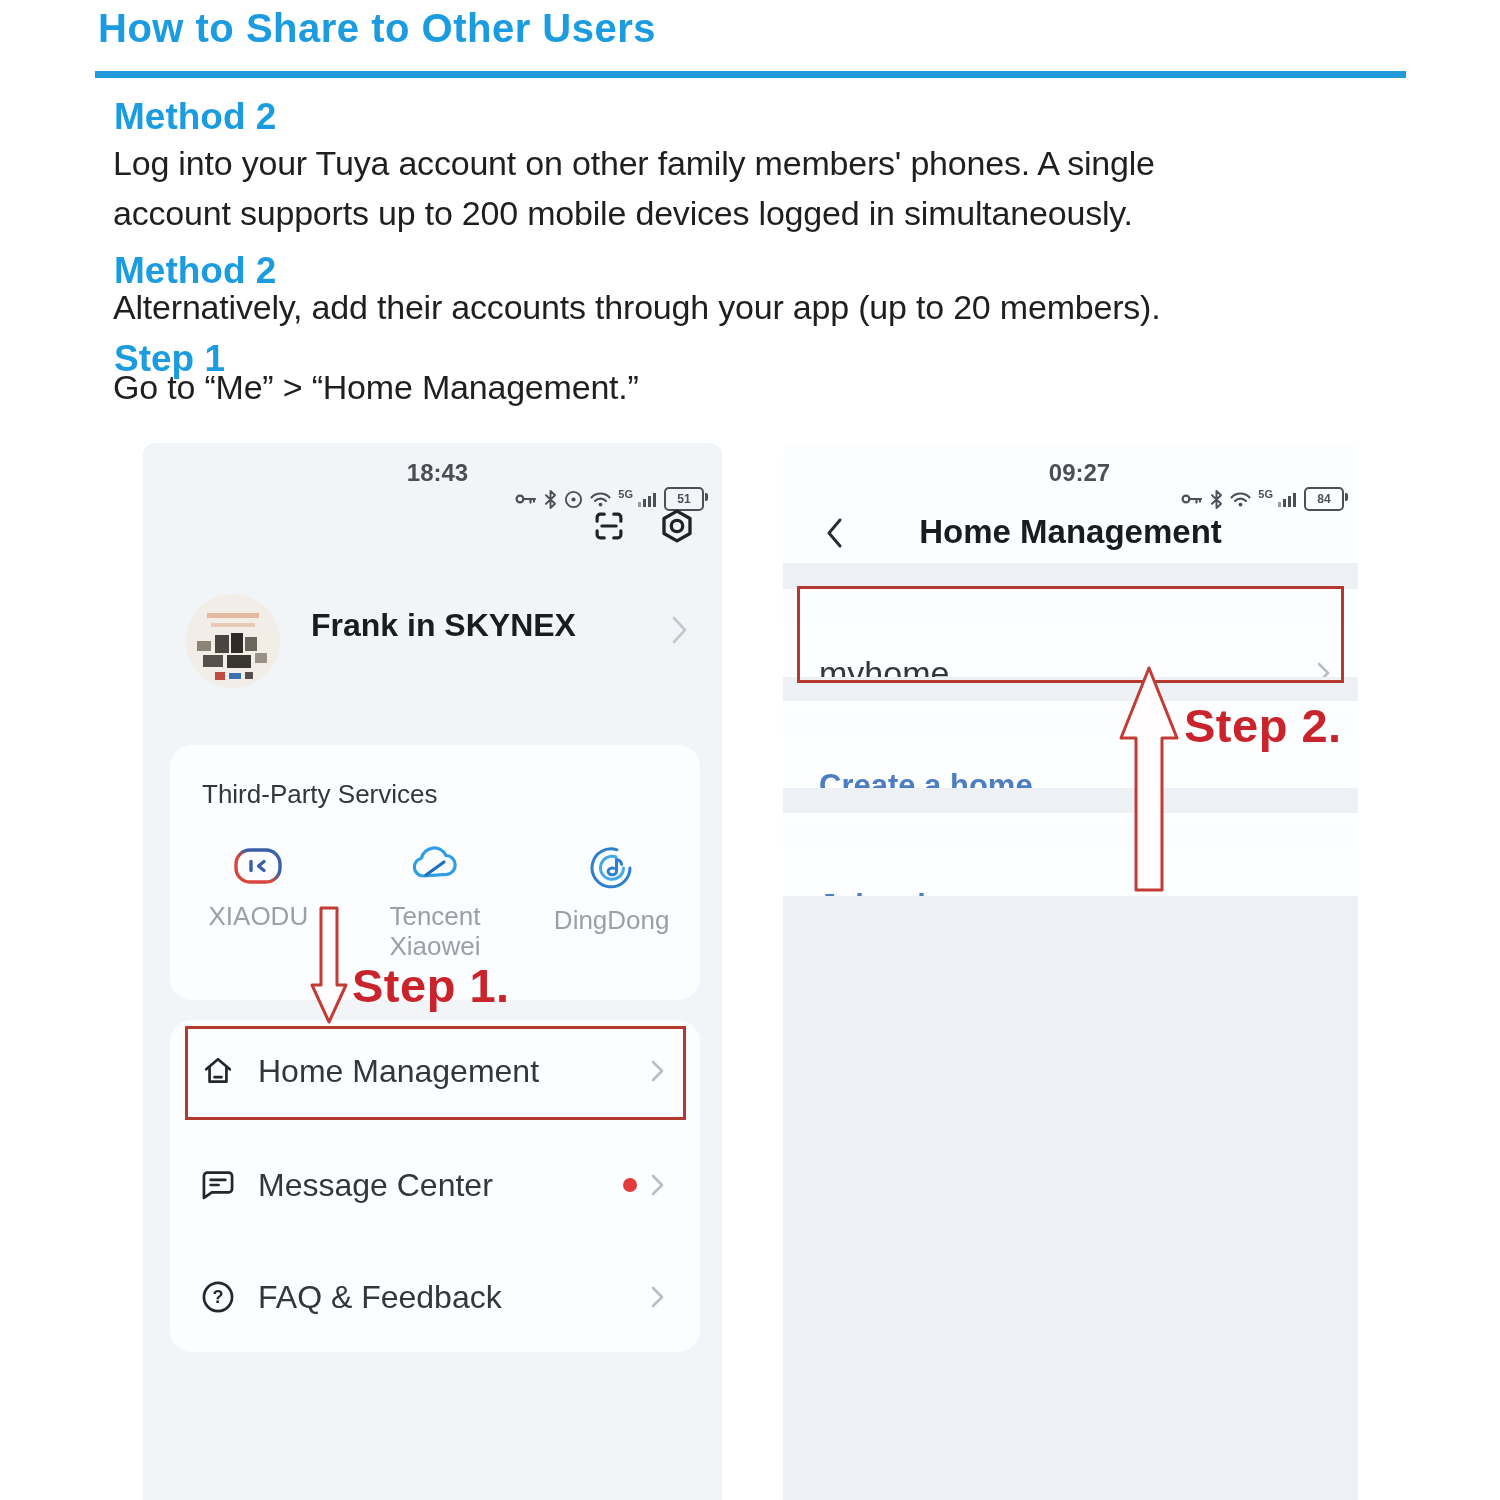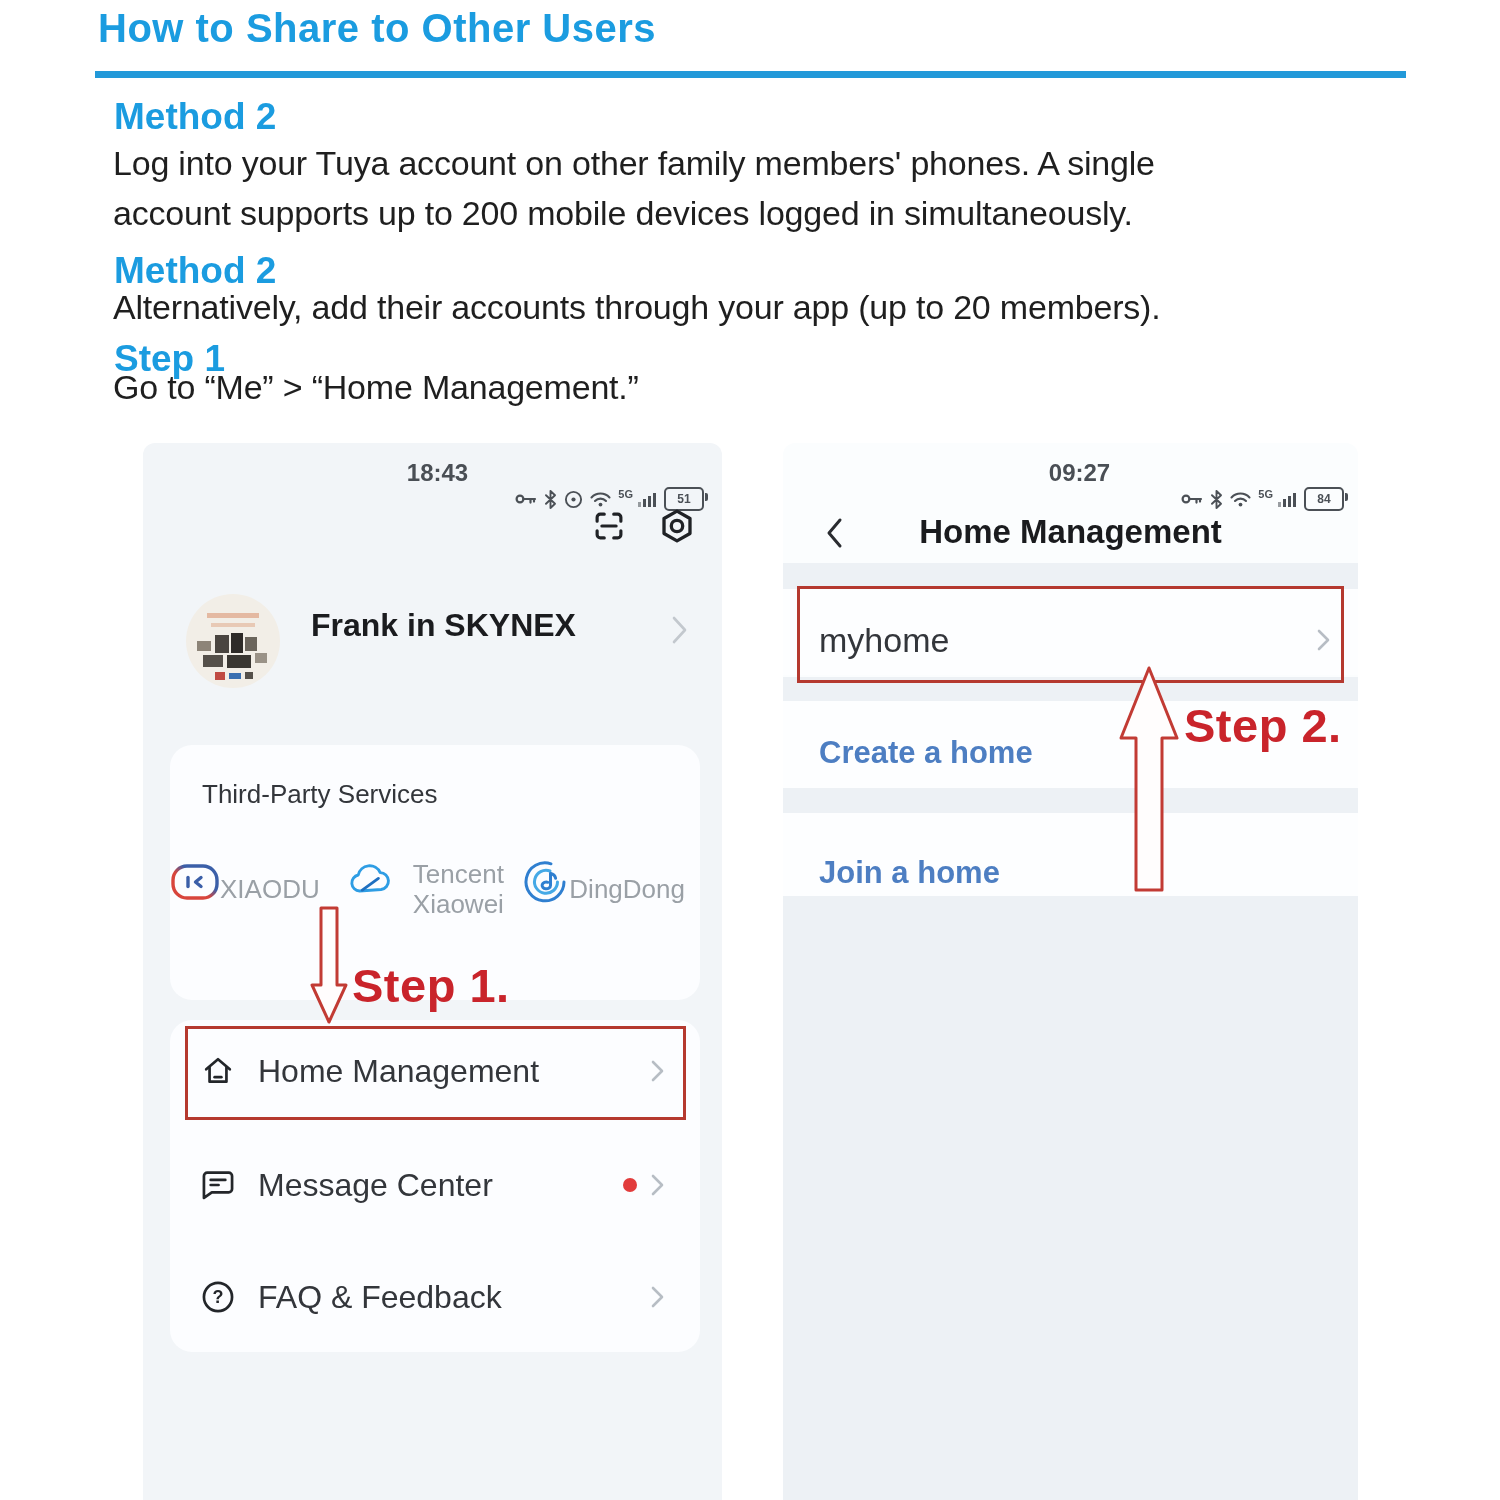--- a/index.html
+++ b/index.html
@@ -23,35 +23,35 @@
   .sicons{margin-left:auto;display:flex;align-items:center;gap:7px;}
   .net{font-size:11px;font-weight:700;color:#4b5056;line-height:10px;margin-right:-2px;align-self:flex-start;padding-top:2px;}
   .battery{position:relative;width:36px;height:20px;border:2px solid #4b5056;border-radius:5px;
            font-size:12px;font-weight:700;color:#4b5056;display:flex;align-items:center;justify-content:center;}
   .battery::after{content:"";position:absolute;right:-6px;top:4px;width:3px;height:8px;background:#4b5056;border-radius:0 2px 2px 0;}
 
   .card{background:#fcfdff;border-radius:22px;}
   .svc-card{left:27px;top:302px;width:530px;height:255px;}
   .svc-title{left:32px;top:34px;font-size:26px;color:#33363b;}
   .svc-grid{left:0;top:100px;width:100%;display:flex;}
-  .svc-col{flex:1;display:flex;align-items:center;}
+  .svc-col{flex:1;display:flex;flex-direction:column;align-items:center;}
   .svc-label{margin-top:14px;font-size:26px;color:#9aa0a6;text-align:center;max-width:130px;line-height:30px;}
 
   .menu-card{left:27px;top:577px;width:530px;height:332px;}
   .menu-row{left:0;width:100%;height:74px;display:flex;align-items:center;padding:0 36px 0 30px;box-sizing:border-box;}
   .menu-label{margin-left:22px;font-size:32px;color:#33363b;}
   .row-right{margin-left:auto;display:flex;align-items:center;gap:14px;}
   .red-dot{width:14px;height:14px;border-radius:50%;background:#e23c3c;}
   .redbox{border:3px solid #b5392f;z-index:5;pointer-events:none;}
 
   .profile-name{left:168px;top:164px;font-size:32px;font-weight:700;color:#1b1c1f;}
 
   
   .band{left:0;width:100%;background:#edf1f5;}
-  .rrow{left:0;width:100%;background:#fdfeff;display:flex;align-items:center;box-sizing:border-box;padding:16px 28px 0 36px;}
+  .rrow{left:0;width:100%;background:#fdfeff;display:flex;align-items:center;box-sizing:border-box;padding:16px 28px 0 36px;margin-top:33px;}
   .nav-title{left:0;top:70px;width:100%;text-align:center;font-size:33px;font-weight:700;color:#1a1b1e;}
   .link-label{font-size:31px;font-weight:700;color:#4d7ec2;}
   .home-label{font-size:34px;color:#33363b;}
 
   .step-text{font-size:47px;font-weight:800;color:#c9242b;z-index:10;letter-spacing:.5px;}
   .z10{z-index:10;}
 </style>
 </head>
 <body>
 

